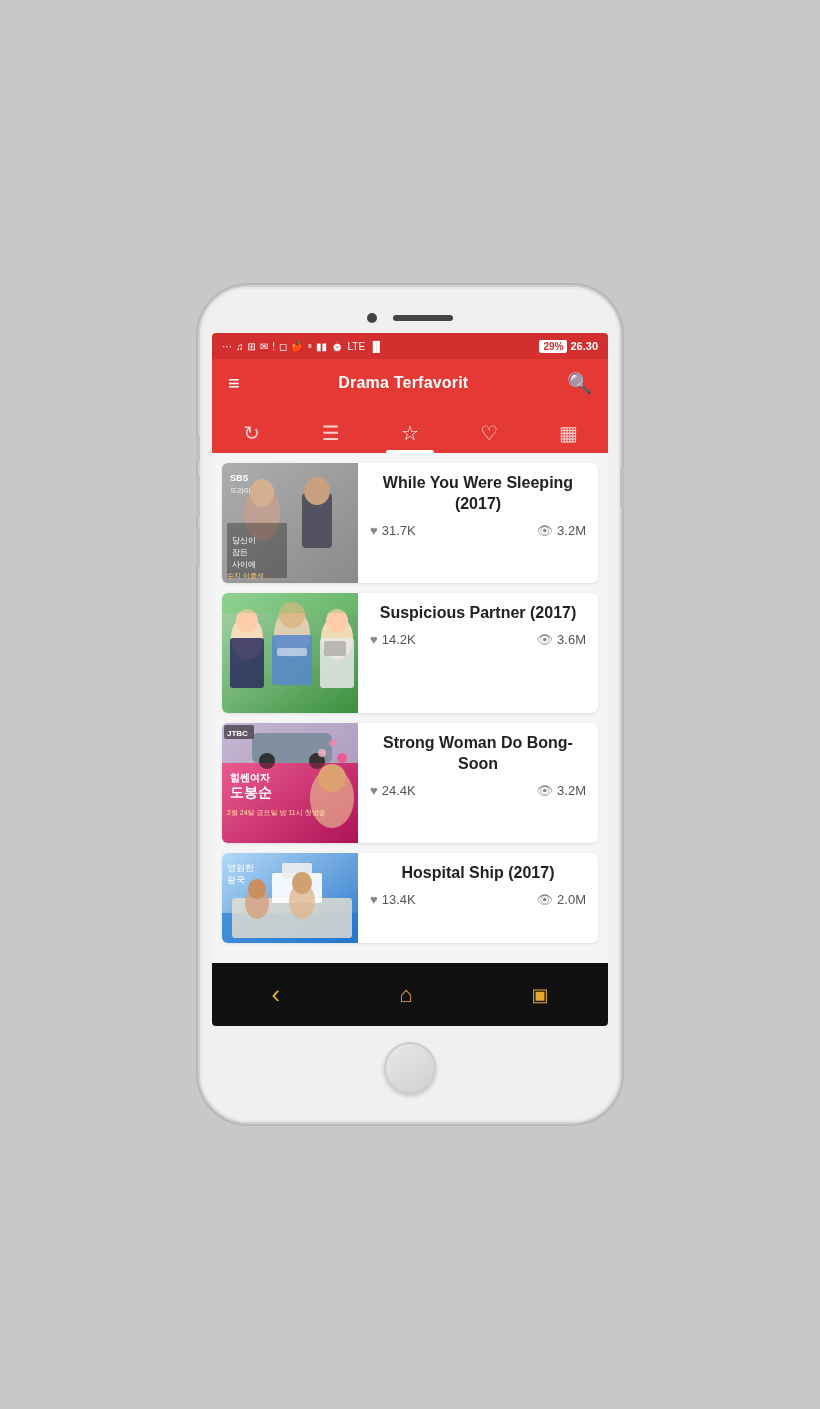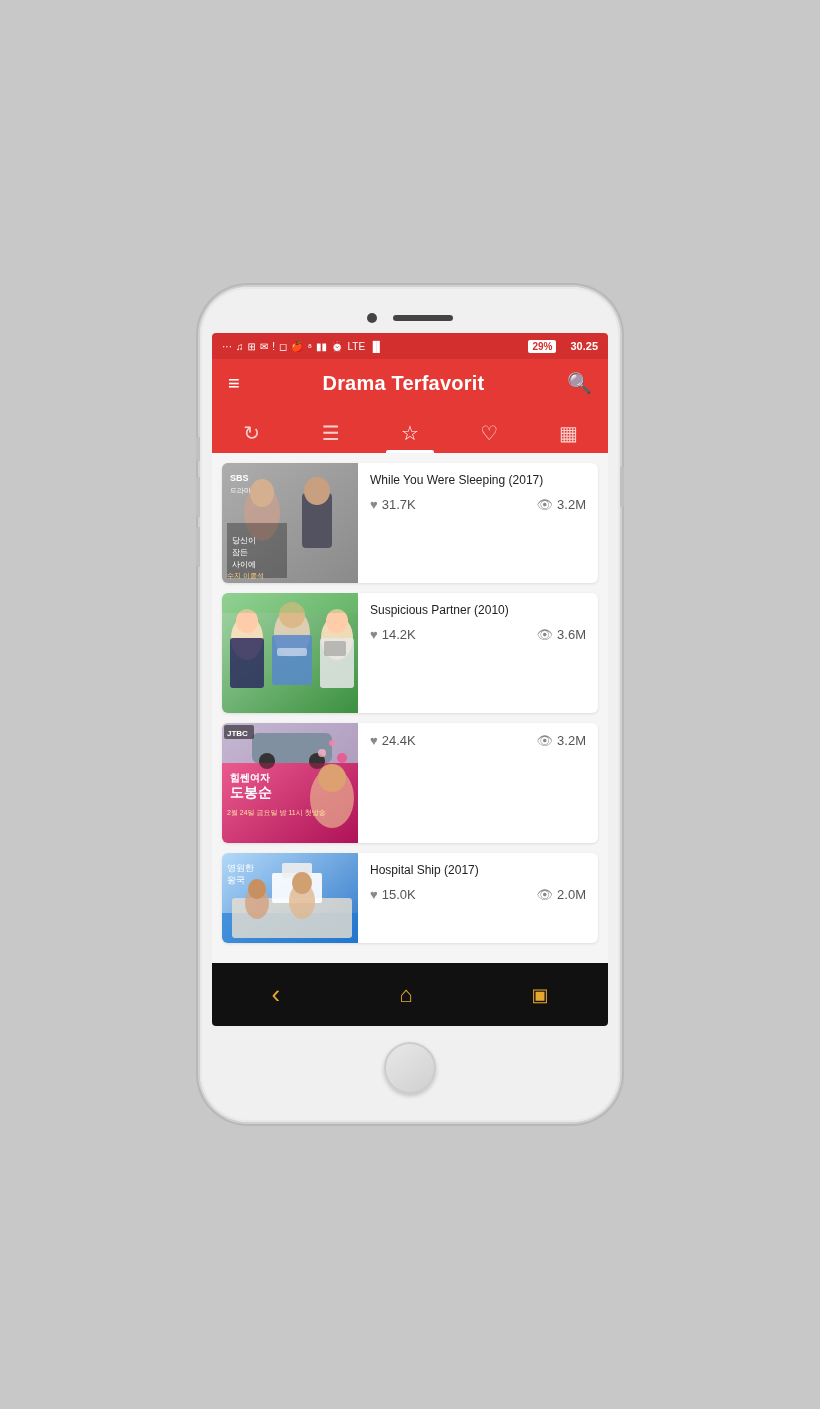--- a/index.html
+++ b/index.html
@@ -64,21 +64,21 @@
     .status-left {
       display: flex;
       gap: 4px;
       align-items: center;
       font-size: 10px;
     }
 
     .status-right {
       display: flex;
       align-items: center;
-      gap: 14px;
+      gap: 3px;
       font-size: 11px;
       font-weight: 600;
     }
 
     .battery-badge {
       background: #fff;
       color: #d32f2f;
       border-radius: 2px;
       padding: 1px 4px;
       font-size: 10px;
@@ -89,21 +89,21 @@
     .app-header {
       background: #e53935;
       color: #fff;
       display: flex;
       justify-content: space-between;
       align-items: center;
       padding: 12px 16px;
     }
 
     .app-header-title {
-      font-size: 20px;
+      font-size: 16px;
       font-weight: 700;
       letter-spacing: 0.2px;
     }
 
     .hamburger-icon, .search-icon-header {
       font-size: 20px;
       cursor: pointer;
     }
 
     
@@ -164,25 +164,26 @@
       flex-shrink: 0;
       overflow: hidden;
     }
 
     .card-info {
       flex: 1;
       padding: 10px 12px;
     }
 
     .card-title {
-      font-size: 12px;
-      font-weight: 400;
+      font-size: 16px;
+      font-weight: 700;
       color: #222;
       margin-bottom: 8px;
       line-height: 1.3;
+      text-align: center;
     }
 
     .card-stats {
       display: flex;
       justify-content: space-between;
       align-items: center;
     }
 
     .stat-item {
       display: flex;
@@ -300,21 +301,21 @@
         <span>◻</span>
         <span>🍎</span>
         <span>⁸</span>
         <span>▮▮</span>
         <span>⏰</span>
         <span>LTE</span>
         <span>▐▌</span>
       </div>
       <div class="status-right">
         <span class="battery-badge">29%</span>
-        <span>30.25</span>
+        <span>26.30</span>
       </div>
     </div>
 
     <div class="app-header">
       <span class="hamburger-icon">≡</span>
       <span class="app-header-title">Drama Terfavorit</span>
       <span class="search-icon-header">🔍</span>
     </div>
 
     <div class="tab-bar">
@@ -402,21 +403,21 @@
 
             <ellipse cx="115" cy="45" rx="16" ry="22" fill="#ffe0c0" opacity="0.9"></ellipse>
             <ellipse cx="115" cy="28" rx="11" ry="12" fill="#ffccaa"></ellipse>
             <rect x="98" y="45" width="34" height="50" rx="3" fill="#e8e8e8" opacity="0.85"></rect>
             <rect x="102" y="48" width="22" height="15" rx="2" fill="#888" opacity="0.5"></rect>
 
             <rect x="0" y="0" width="145" height="20" fill="rgba(100,200,100,0.3)"></rect>
           </svg>
         </div>
         <div class="card-info">
-          <div class="card-title">Suspicious Partner (2010)</div>
+          <div class="card-title">Suspicious Partner (2017)</div>
           <div class="card-stats">
             <div class="stat-item">
               <span class="stat-icon">♥</span>
               <span>14.2K</span>
             </div>
             <div class="stat-item">
               <span class="stat-icon">👁</span>
               <span>3.6M</span>
             </div>
           </div>
@@ -449,20 +450,21 @@
             <rect x="0" y="40" width="145" height="80" fill="rgba(255,20,100,0.3)"></rect>
             <text x="8" y="58" font-size="10" fill="white" font-weight="bold">힘쎈여자</text>
             <text x="8" y="74" font-size="14" fill="white" font-weight="bold">도봉순</text>
 
             <ellipse cx="110" cy="75" rx="22" ry="30" fill="#e8b090" opacity="0.7"></ellipse>
             <ellipse cx="110" cy="55" rx="14" ry="14" fill="#dda070"></ellipse>
             <text x="5" y="92" font-size="7" fill="#ffe0a0">2월 24일 금요일 밤 11시 첫방송</text>
           </svg>
         </div>
         <div class="card-info">
+          <div class="card-title">Strong Woman Do Bong-Soon</div>
           <div class="card-stats">
             <div class="stat-item">
               <span class="stat-icon">♥</span>
               <span>24.4K</span>
             </div>
             <div class="stat-item">
               <span class="stat-icon">👁</span>
               <span>3.2M</span>
             </div>
           </div>
@@ -494,21 +496,21 @@
 
             <text x="5" y="18" font-size="9" fill="white">영원한</text>
             <text x="5" y="30" font-size="9" fill="white">왕국</text>
           </svg>
         </div>
         <div class="card-info">
           <div class="card-title">Hospital Ship (2017)</div>
           <div class="card-stats">
             <div class="stat-item">
               <span class="stat-icon">♥</span>
-              <span>15.0K</span>
+              <span>13.4K</span>
             </div>
             <div class="stat-item">
               <span class="stat-icon">👁</span>
               <span>2.0M</span>
             </div>
           </div>
         </div>
       </div>
 
     </div>

